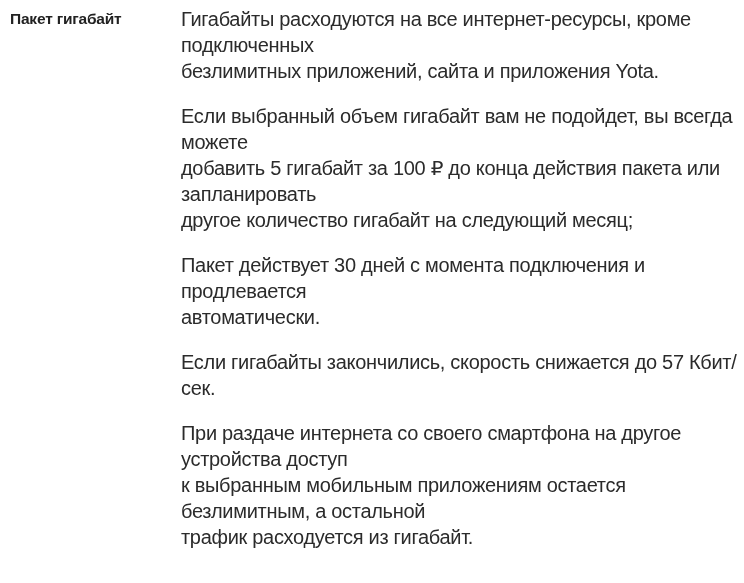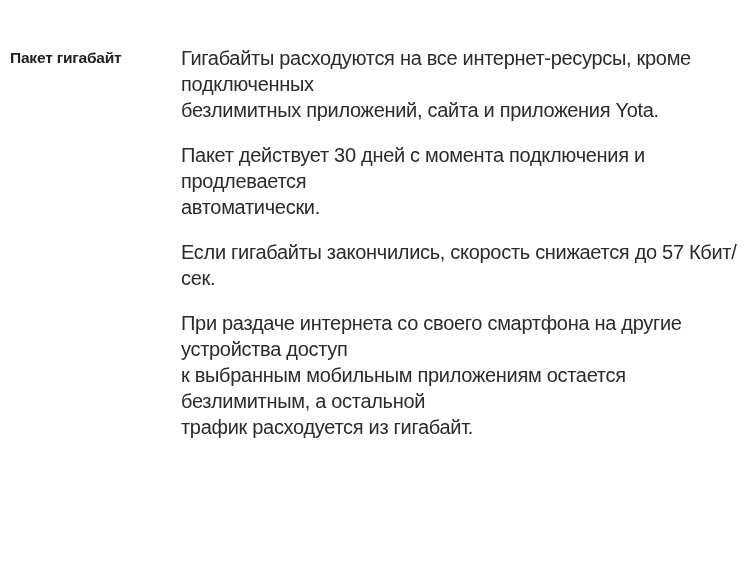--- a/index.html
+++ b/index.html
@@ -12,21 +12,20 @@
     height: 583px;
     overflow: hidden;
     font-family: "Liberation Sans", "DejaVu Sans", sans-serif;
   }
   .section-row {
     display: flex;
     align-items: flex-start;
     padding: 6px 0 0 10px;
     box-sizing: border-box;
     width: 744px;
-    margin-top: 39px;
   }
   .label-col {
     width: 171px;
     flex: 0 0 171px;
   }
   .section-title {
     margin: 0;
     font-size: 15.5px;
     font-weight: 700;
     line-height: 26px;
@@ -56,21 +55,24 @@
 <body>
 
 <main>
   <section class="section-row">
     <div class="label-col">
       <h2 class="section-title">Пакет гигабайт</h2>
     </div>
     <div class="content-col">
         <p class="body-paragraph">Гигабайты расходуются на все интернет-ресурсы, кроме подключенных
 безлимитных приложений, сайта и приложения Yota.</p>
+        <p class="body-paragraph">Если выбранный объем гигабайт вам не подойдет, вы всегда можете
+добавить 5 гигабайт за 100 ₽ до конца действия пакета или запланировать
+другое количество гигабайт на следующий месяц;</p>
         <p class="body-paragraph">Пакет действует 30 дней с момента подключения и продлевается
 автоматически.</p>
         <p class="body-paragraph">Если гигабайты закончились, скорость снижается до 57 Кбит/сек.</p>
-        <p class="body-paragraph">При раздаче интернета со своего смартфона на другие устройства доступ
+        <p class="body-paragraph">При раздаче интернета со своего смартфона на другое устройства доступ
 к выбранным мобильным приложениям остается безлимитным, а остальной
 трафик расходуется из гигабайт.</p>
       </div>
   </section>
 </main>
 
 </body></html>

